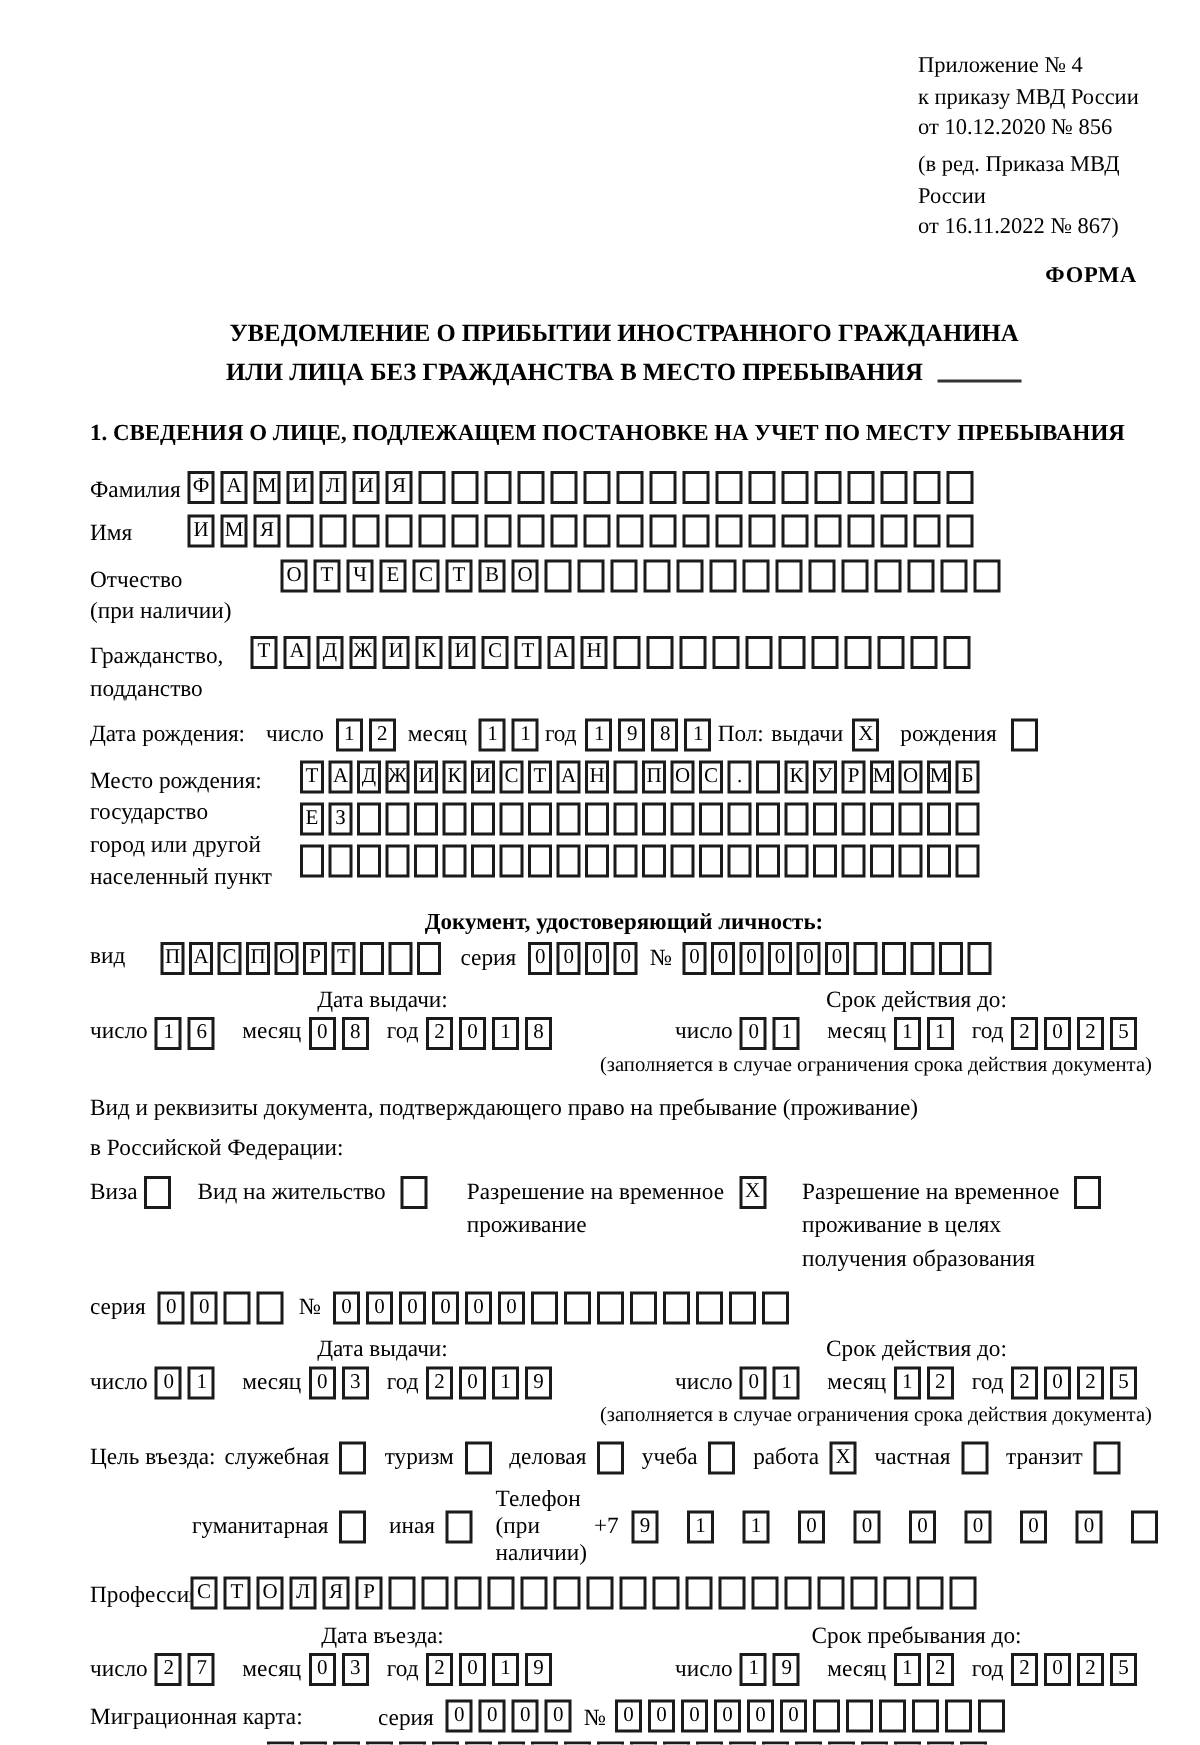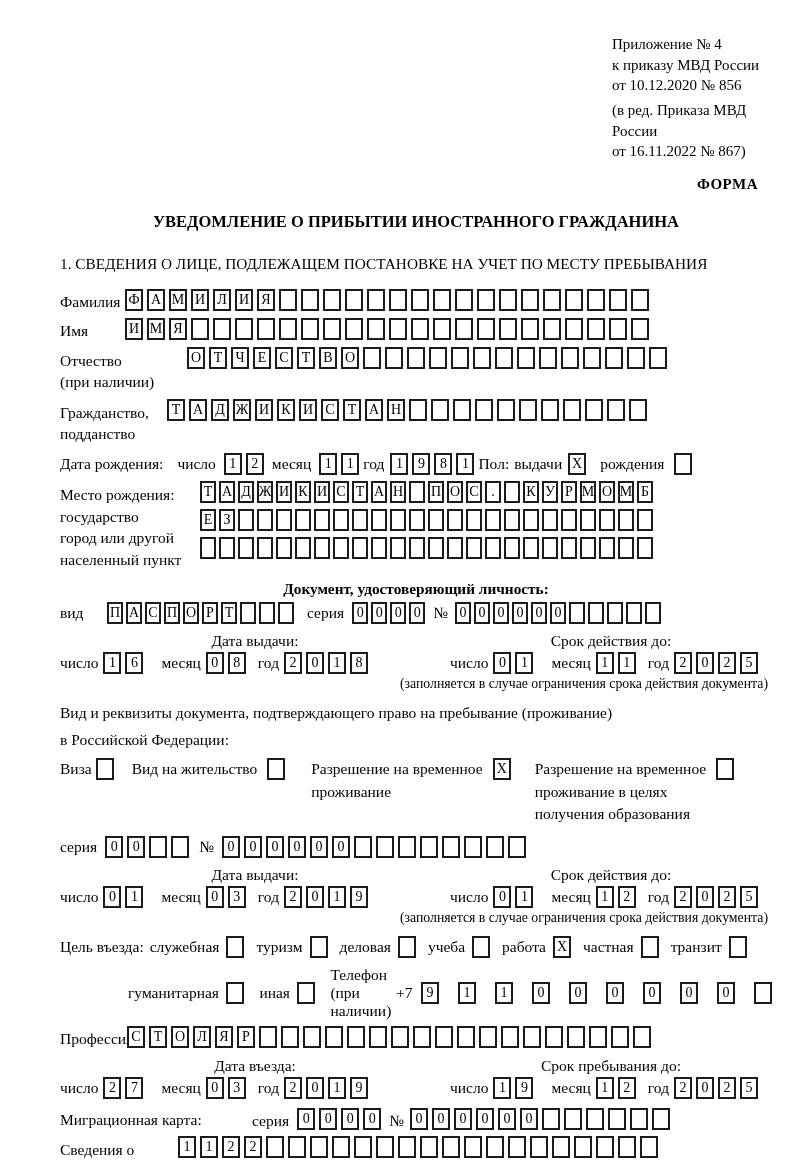--- a/index.html
+++ b/index.html
@@ -12,21 +12,21 @@
   .page { width:800px; height:1163px; padding:34px 28px 0 60px; overflow:hidden; }
 
   
   .hdr { margin-left:552px; font-size:15px; line-height:1.38; }
   .hdr .gap { margin-top:4px; }
   .forma { text-align:right; padding-right:14px; font-weight:bold; font-size:15px; margin-top:14px; letter-spacing:.5px; }
 
   
   .title { text-align:center; font-weight:bold; font-size:16.5px; line-height:1.55; margin-top:16px; }
   .uline { display:inline-block; width:56px; border-bottom:2px solid #333; margin-left:10px; transform:translateY(2px); }
-  .sec-head { font-weight:normal; font-size:15.3px; margin-top:20px; white-space:nowrap; }
+  .sec-head { font-weight:bold; font-size:15.3px; margin-top:20px; white-space:nowrap; }
 
   
   .frow { display:flex; align-items:flex-start; margin-top:6px; }
   .lbl { font-size:15.5px; line-height:1.3; padding-top:3px; }
   .lblcol { flex:none; font-size:15.5px; line-height:1.38; padding-top:3px; }
   .cells { display:flex; flex:none; }
   .cell {
     display:inline-flex; flex:none; align-items:center; justify-content:center;
     width:18px; height:22px; border:2px solid #1b1b1b; margin-right:4px;
     font-size:14px; background:#fff; line-height:1;
@@ -79,20 +79,21 @@
     <div>Приложение № 4</div>
     <div>к приказу МВД России</div>
     <div>от 10.12.2020 № 856</div>
     <div class="gap">(в ред. Приказа МВД России</div>
     <div>от 16.11.2022 № 867)</div>
   </div>
   <div class="forma">ФОРМА</div>
 
   <div class="title">
     <div>УВЕДОМЛЕНИЕ О ПРИБЫТИИ ИНОСТРАННОГО ГРАЖДАНИНА</div>
+    <div><span>ИЛИ ЛИЦА БЕЗ ГРАЖДАНСТВА В МЕСТО ПРЕБЫВАНИЯ</span><span class="uline"></span></div>
   </div>
 
   <div class="sec-head">1. СВЕДЕНИЯ О ЛИЦЕ, ПОДЛЕЖАЩЕМ ПОСТАНОВКЕ НА УЧЕТ ПО МЕСТУ ПРЕБЫВАНИЯ</div>
 
   <div class="frow" style="margin-top:16px;">
     <div class="lbl w-surname">Фамилия</div>
     <div class="cells">
         <span class="cell">Ф</span>
         <span class="cell">А</span>
         <span class="cell">М</span>

